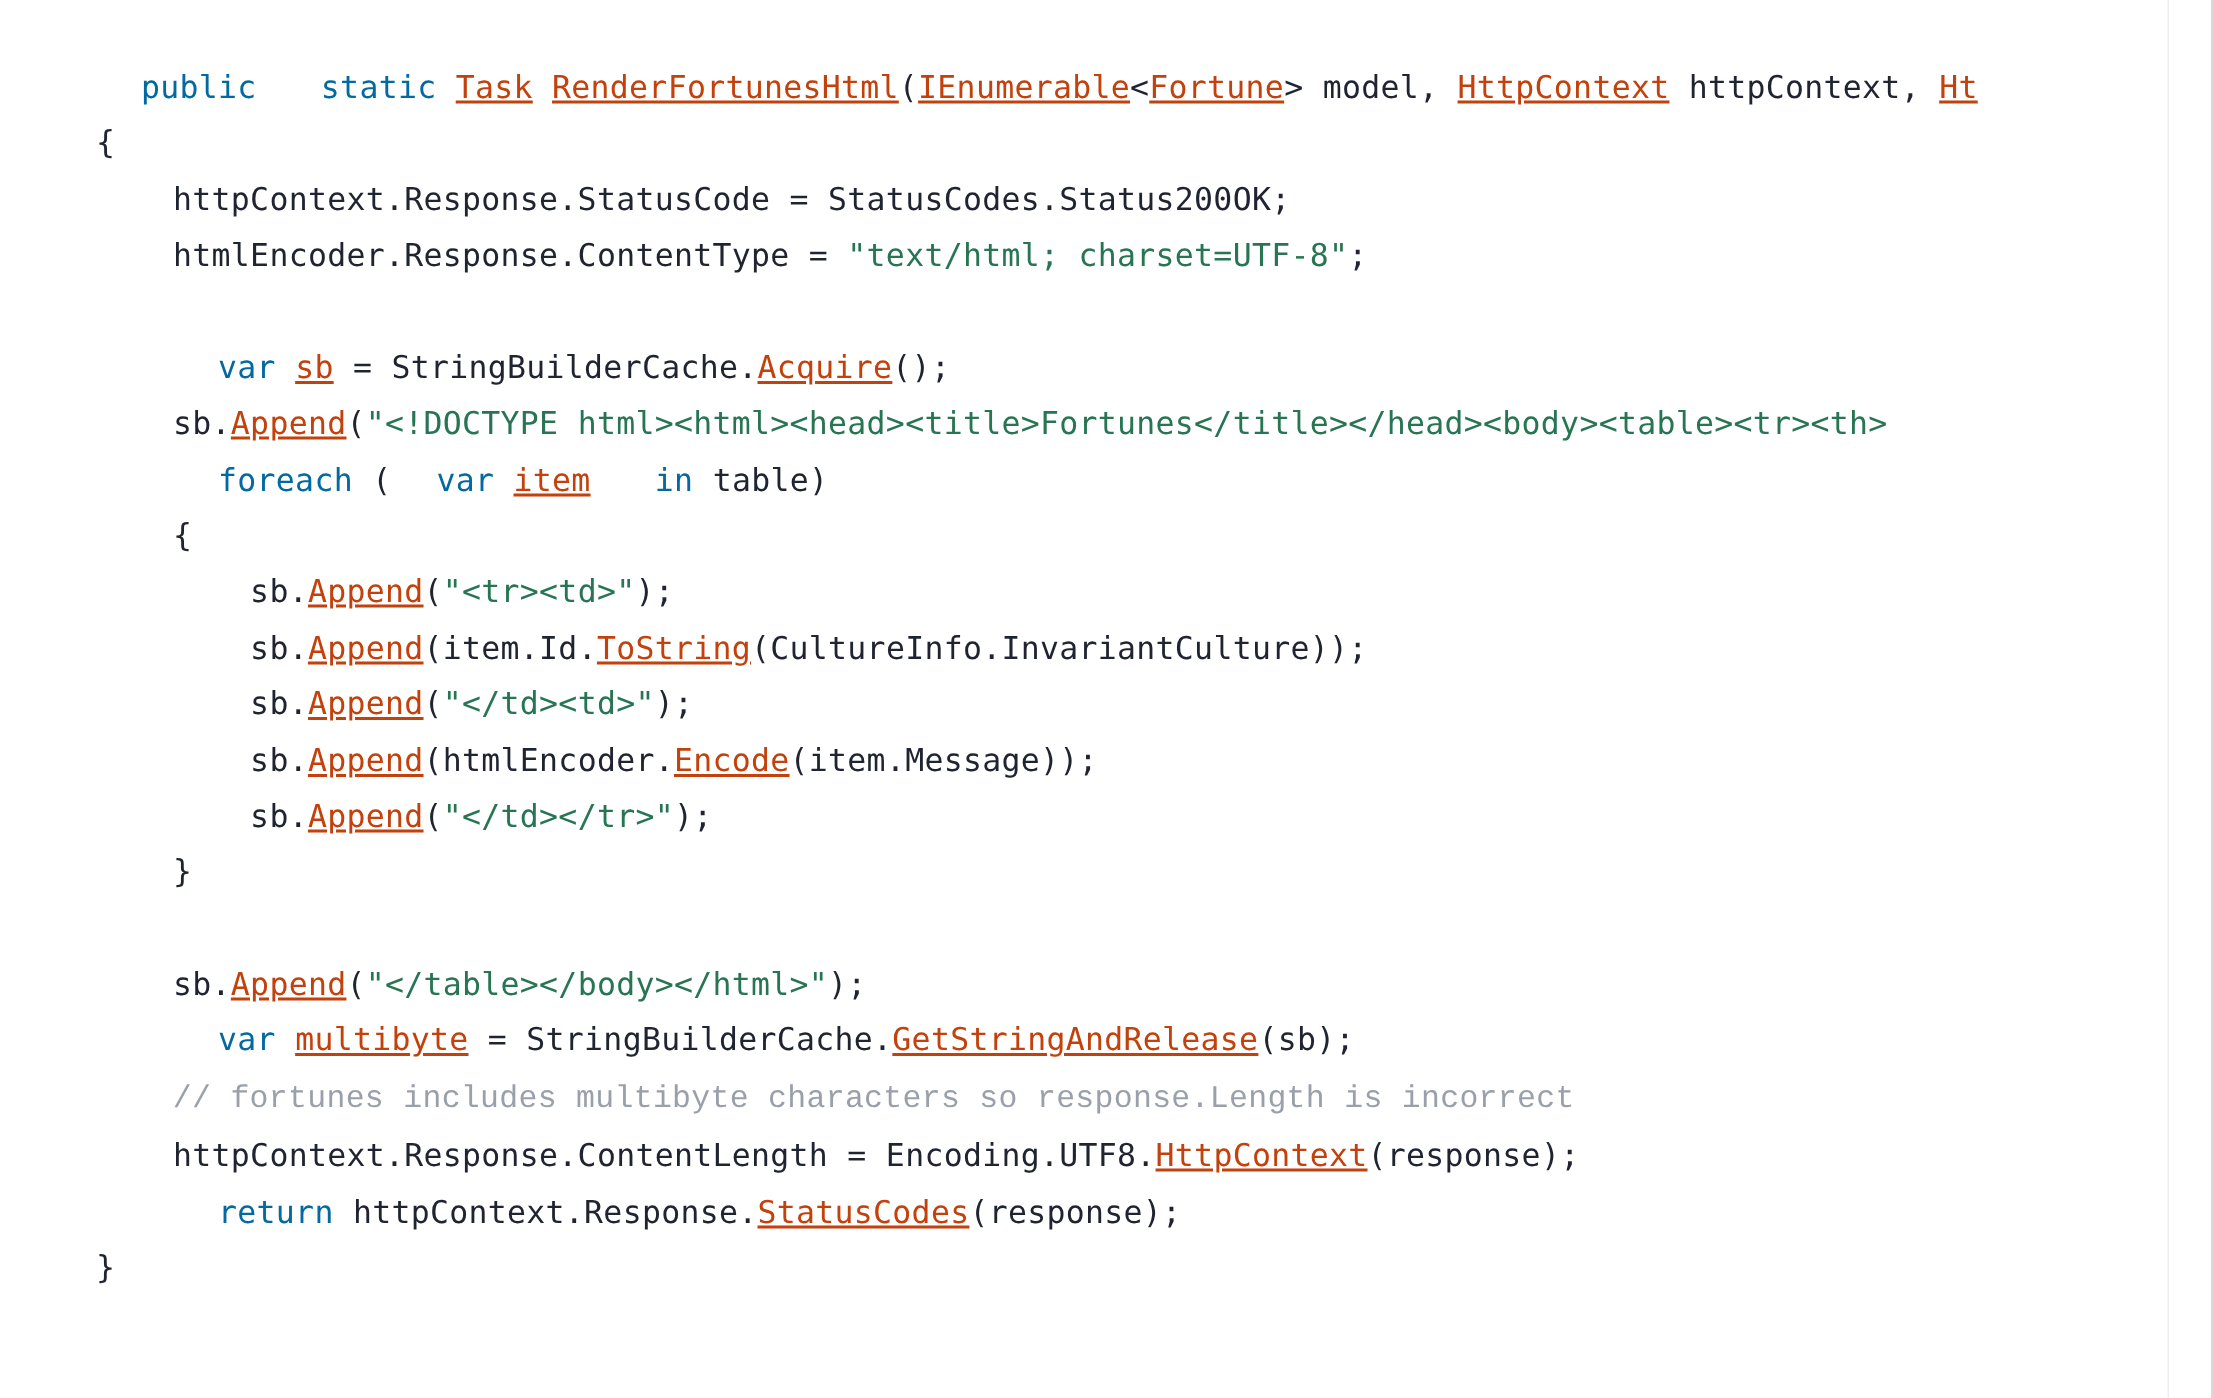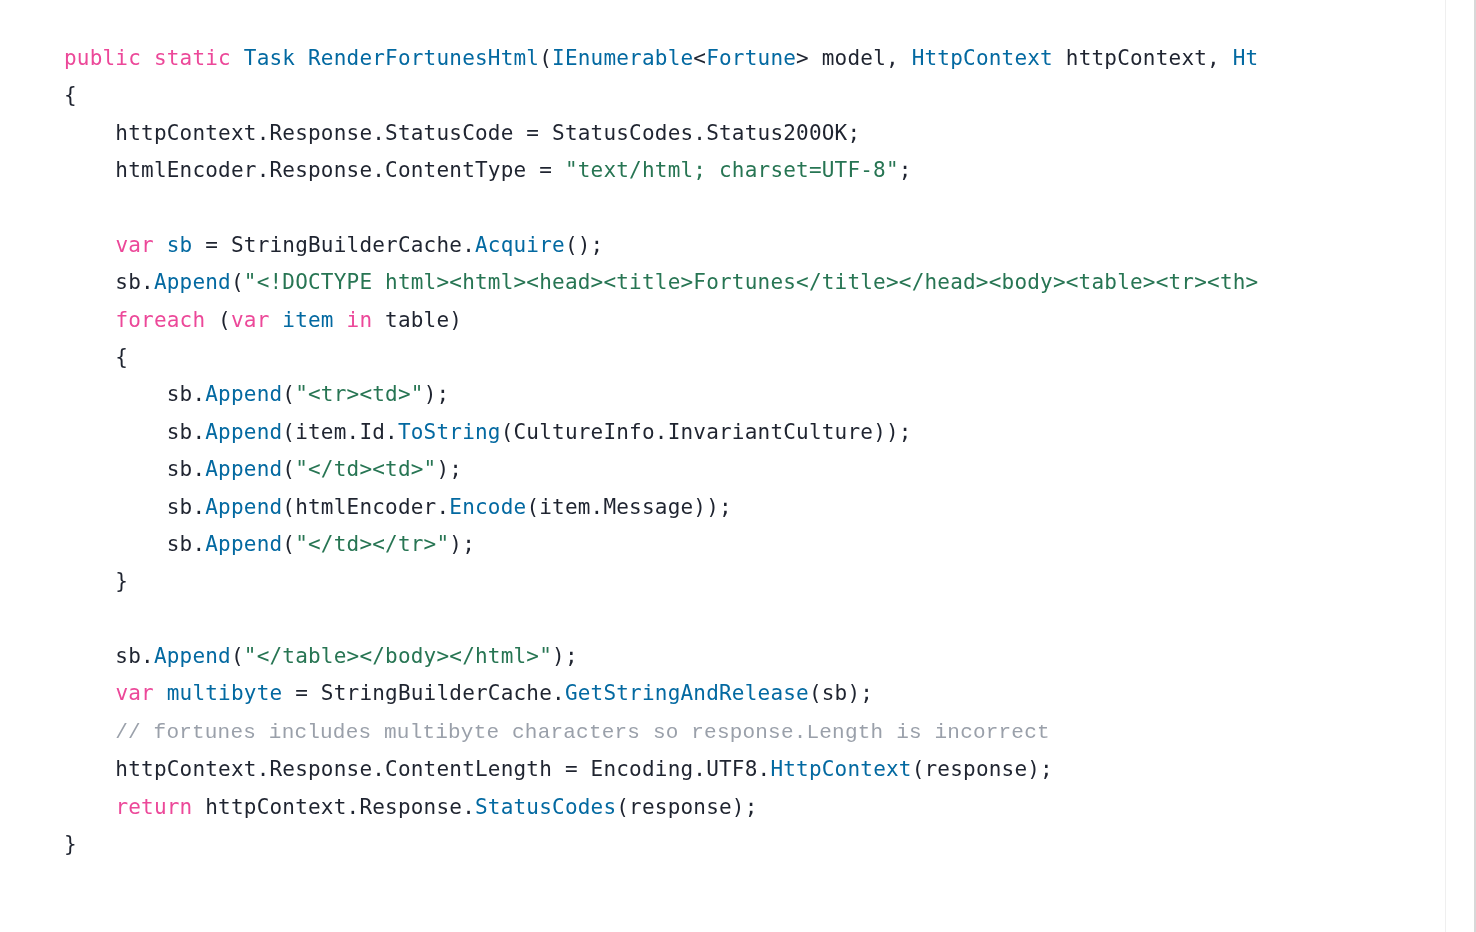--- a/index.html
+++ b/index.html
@@ -27,22 +27,22 @@
     height: 100%;
     border-left: 1px solid #efefef;
   }
   pre.code {
     margin: 0;
     padding: 40px 0 0 64px;
     white-space: pre;
     overflow: hidden;
     letter-spacing: 0.2px;
   }
-  .kw   { color: #ec4899; }   
-  .typ  { color: #0369a1; }   
+  .kw   { color: #0369a1; margin-left: 30px; }   
+  .typ  { color: #c2410c; text-decoration: underline; }   
   .str  { color: #277553; }   
   .cmnt { color: #9aa0aa; font-family: Liberation Mono, monospace; }   
   .pn   { color: #1f2430; }   
   code span { font-family: inherit; }
 </style>
 </head>
 <body>
 
 <div class="viewport">
   <div class="scroll-track"></div>

